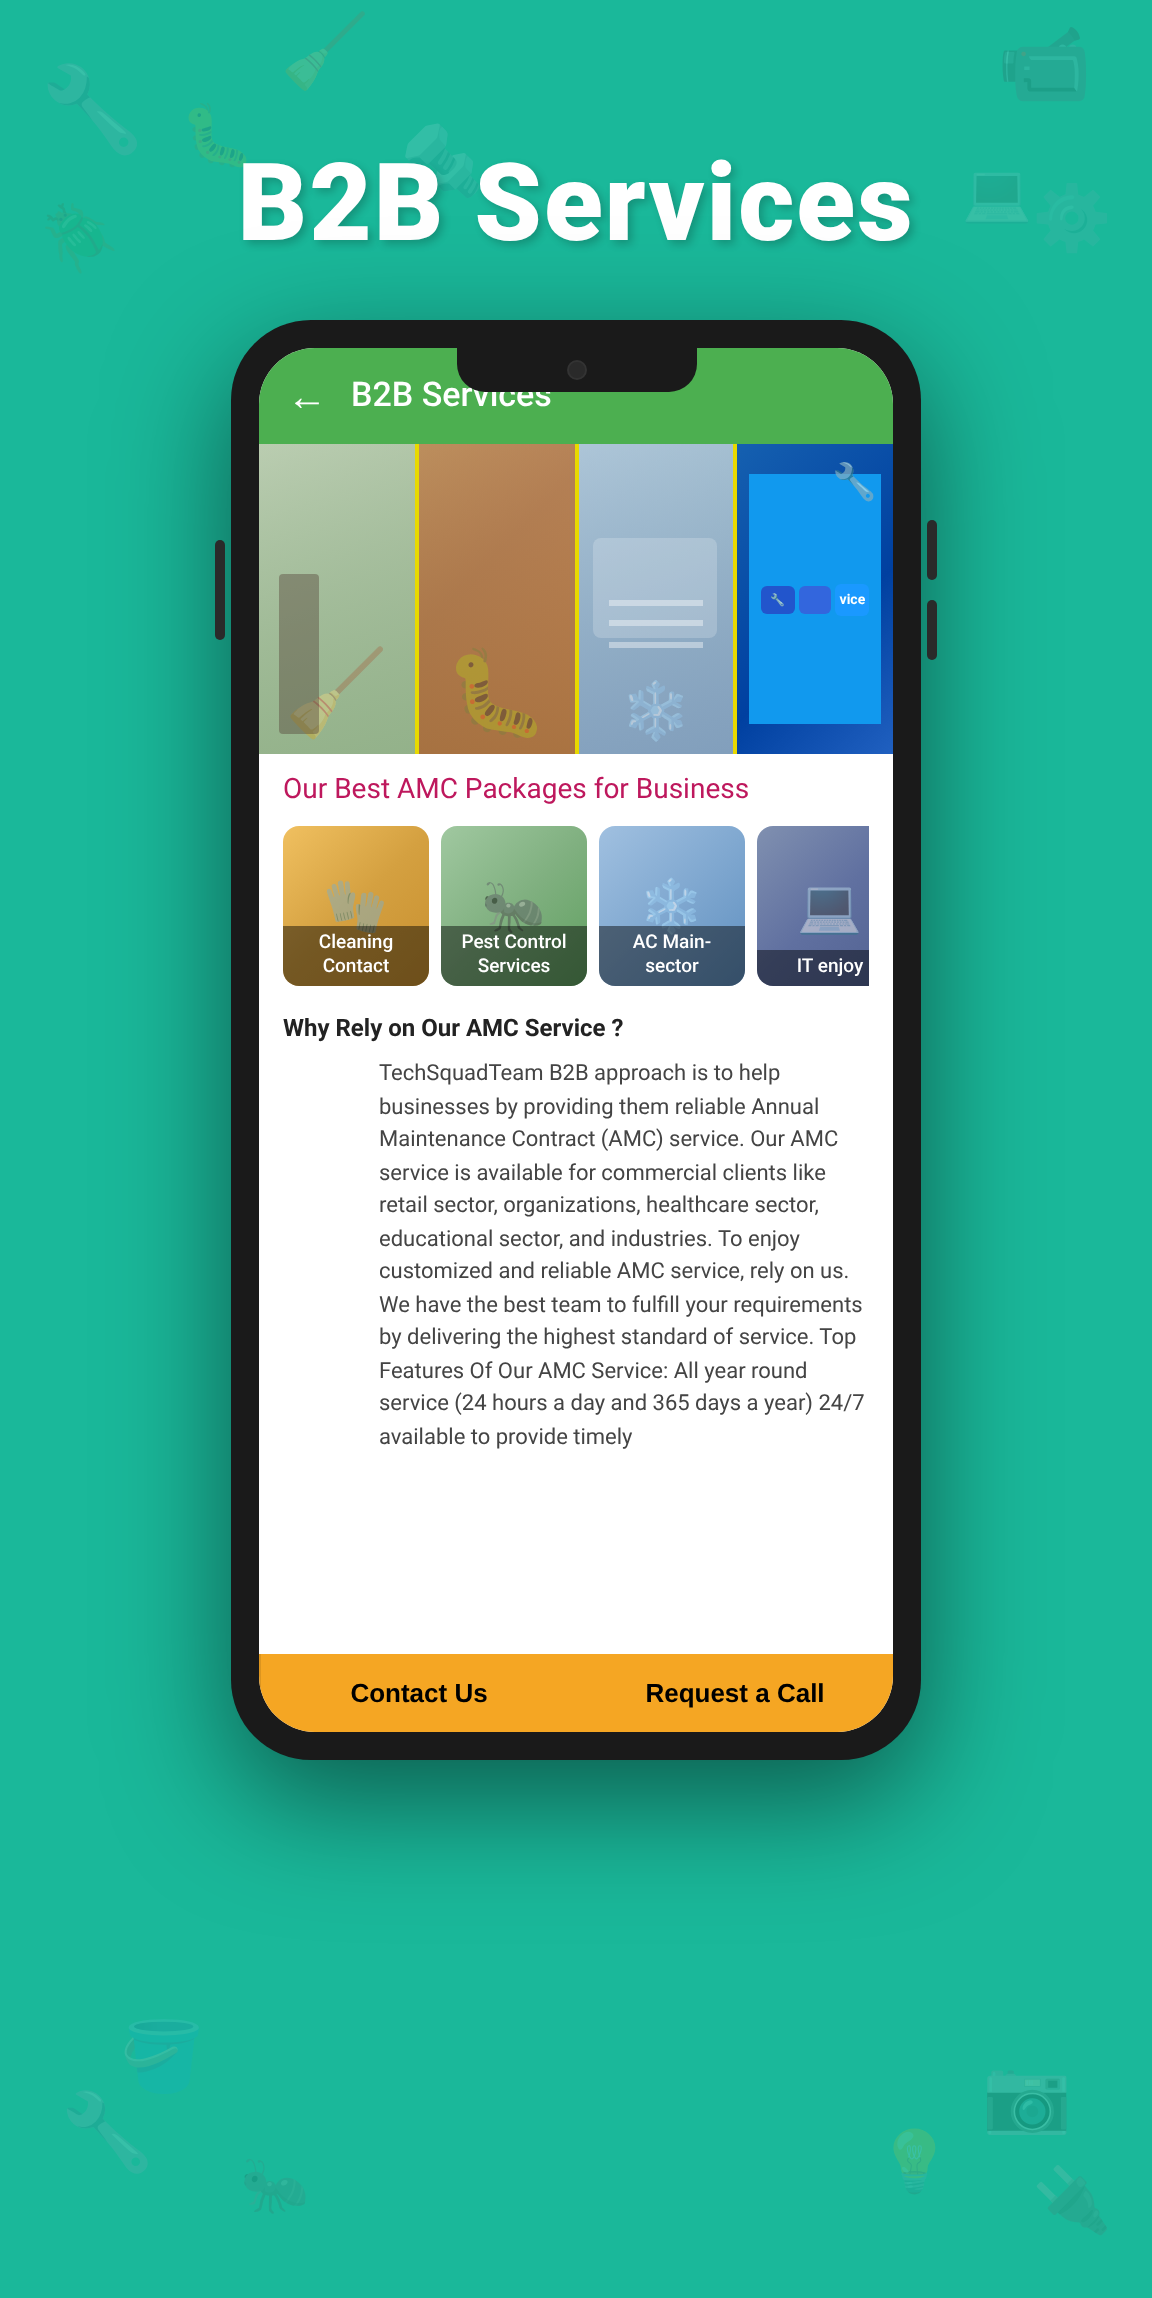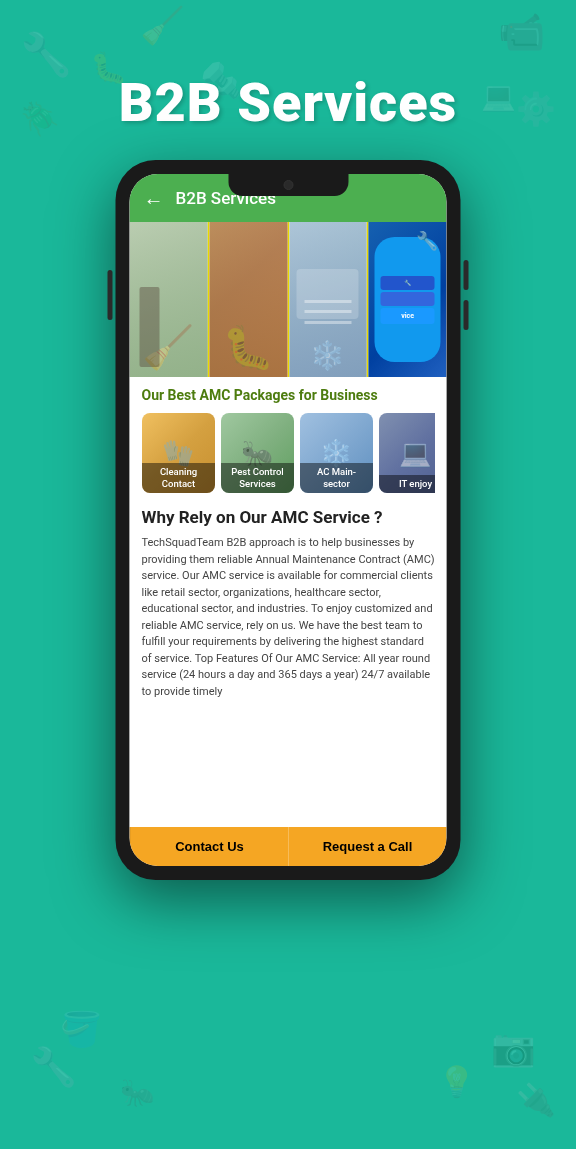--- a/index.html
+++ b/index.html
@@ -183,22 +183,22 @@
     .content-area {
       flex: 1;
       overflow-y: auto;
       background: #fff;
       padding: 10px 12px;
     }
     .content-area::-webkit-scrollbar { display: none; }
 
     .section-title {
       font-size: 14px;
-      font-weight: 700;
-      color: #4d7c0f;
+      font-weight: 400;
+      color: #be185d;
       margin-bottom: 10px;
     }
 
     
     .service-cards {
       display: flex;
       gap: 6px;
       overflow-x: auto;
       margin-bottom: 14px;
     }
@@ -234,29 +234,30 @@
     }
 
     
     .card-cleaning { background: linear-gradient(135deg, #f0c060 0%, #d4a040 50%, #c89030 100%); }
     .card-pest { background: linear-gradient(135deg, #a0c8a0 0%, #80b080 50%, #60a060 100%); }
     .card-ac { background: linear-gradient(135deg, #a0c0e0 0%, #80a8d0 50%, #6090c0 100%); }
     .card-it { background: linear-gradient(135deg, #8090b0 0%, #6070a0 50%, #506090 100%); }
 
     
     .why-title {
-      font-size: 17px;
+      font-size: 12px;
       font-weight: 700;
       color: #222;
       margin-bottom: 8px;
     }
     .why-text {
       font-size: 11px;
       color: #444;
       line-height: 1.5;
+      margin-left: 48px;
     }
 
     
     .bottom-bar {
       display: flex;
       min-height: 0;
       flex-shrink: 0;
     }
     .bottom-btn {
       flex: 1;
@@ -353,21 +354,21 @@
         <div style="position:absolute;top:50%;left:20%;right:20%;height:3px;background:rgba(255,255,255,0.4);"></div>
         <div style="position:absolute;top:57%;left:20%;right:20%;height:3px;background:rgba(255,255,255,0.4);"></div>
         <div style="position:absolute;top:64%;left:20%;right:20%;height:3px;background:rgba(255,255,255,0.4);"></div>
         <span style="position:absolute;bottom:5px;left:50%;transform:translateX(-50%);font-size:28px;opacity:0.4;">❄️</span>
       </div>
       <div class="hero-img-divider" style="background:#e8d900;"></div>
 
       <div class="hero-img hero-img-4">
         <div style="position:absolute;inset:0;background:linear-gradient(135deg, #1560b0 0%, #0040a0 60%, #2060c0 100%);"></div>
 
-        <div style="position:absolute;top:15px;left:6px;right:6px;bottom:15px;background:#1199ee;border-radius:20px;display:flex;flex-direction:column;align-items:center;justify-content:center;gap:2px;padding:6px;">
+        <div style="position:absolute;top:15px;left:6px;right:6px;bottom:15px;background:#1199ee;border-radius:0;display:flex;flex-direction:row;align-items:center;justify-content:center;gap:2px;padding:6px;">
           <div style="width:100%;height:14px;background:#2255cc;border-radius:3px;display:flex;align-items:center;justify-content:center;">
             <span style="font-size:6px;color:#aaddff;">🔧</span>
           </div>
           <div style="width:100%;height:14px;background:#3366dd;border-radius:3px;"></div>
           <div style="width:100%;height:16px;background:#1a99ff;border-radius:3px;display:flex;align-items:center;justify-content:center;">
             <span style="font-size:7px;color:#fff;font-weight:bold;">vice</span>
           </div>
         </div>
         <span style="position:absolute;top:8px;right:8px;font-size:18px;opacity:0.7;color:#fff;">🔧</span>
       </div>

